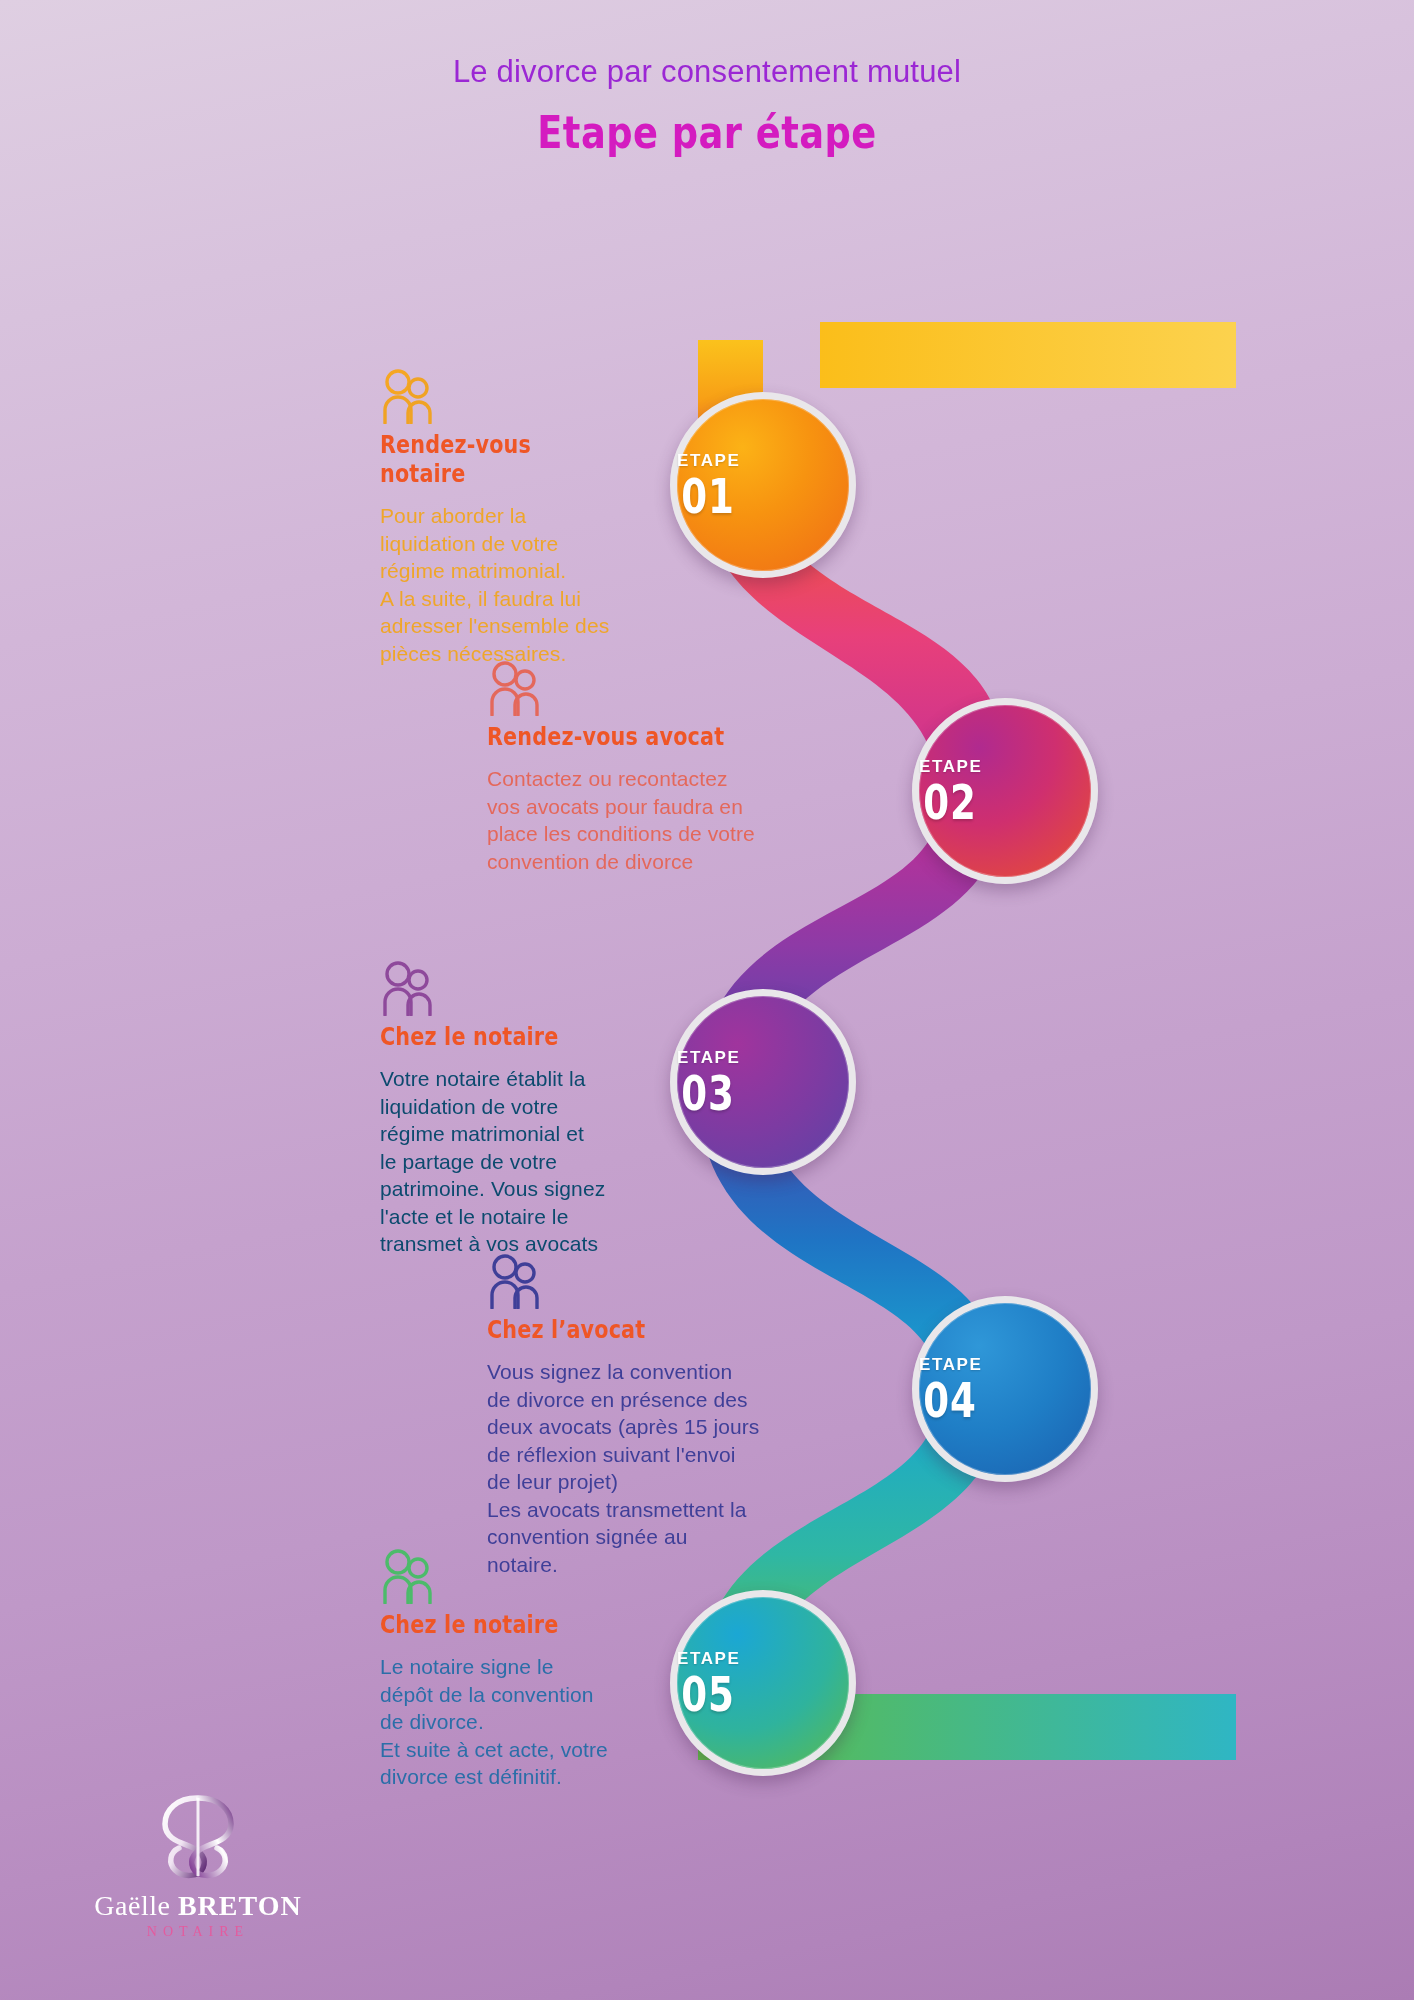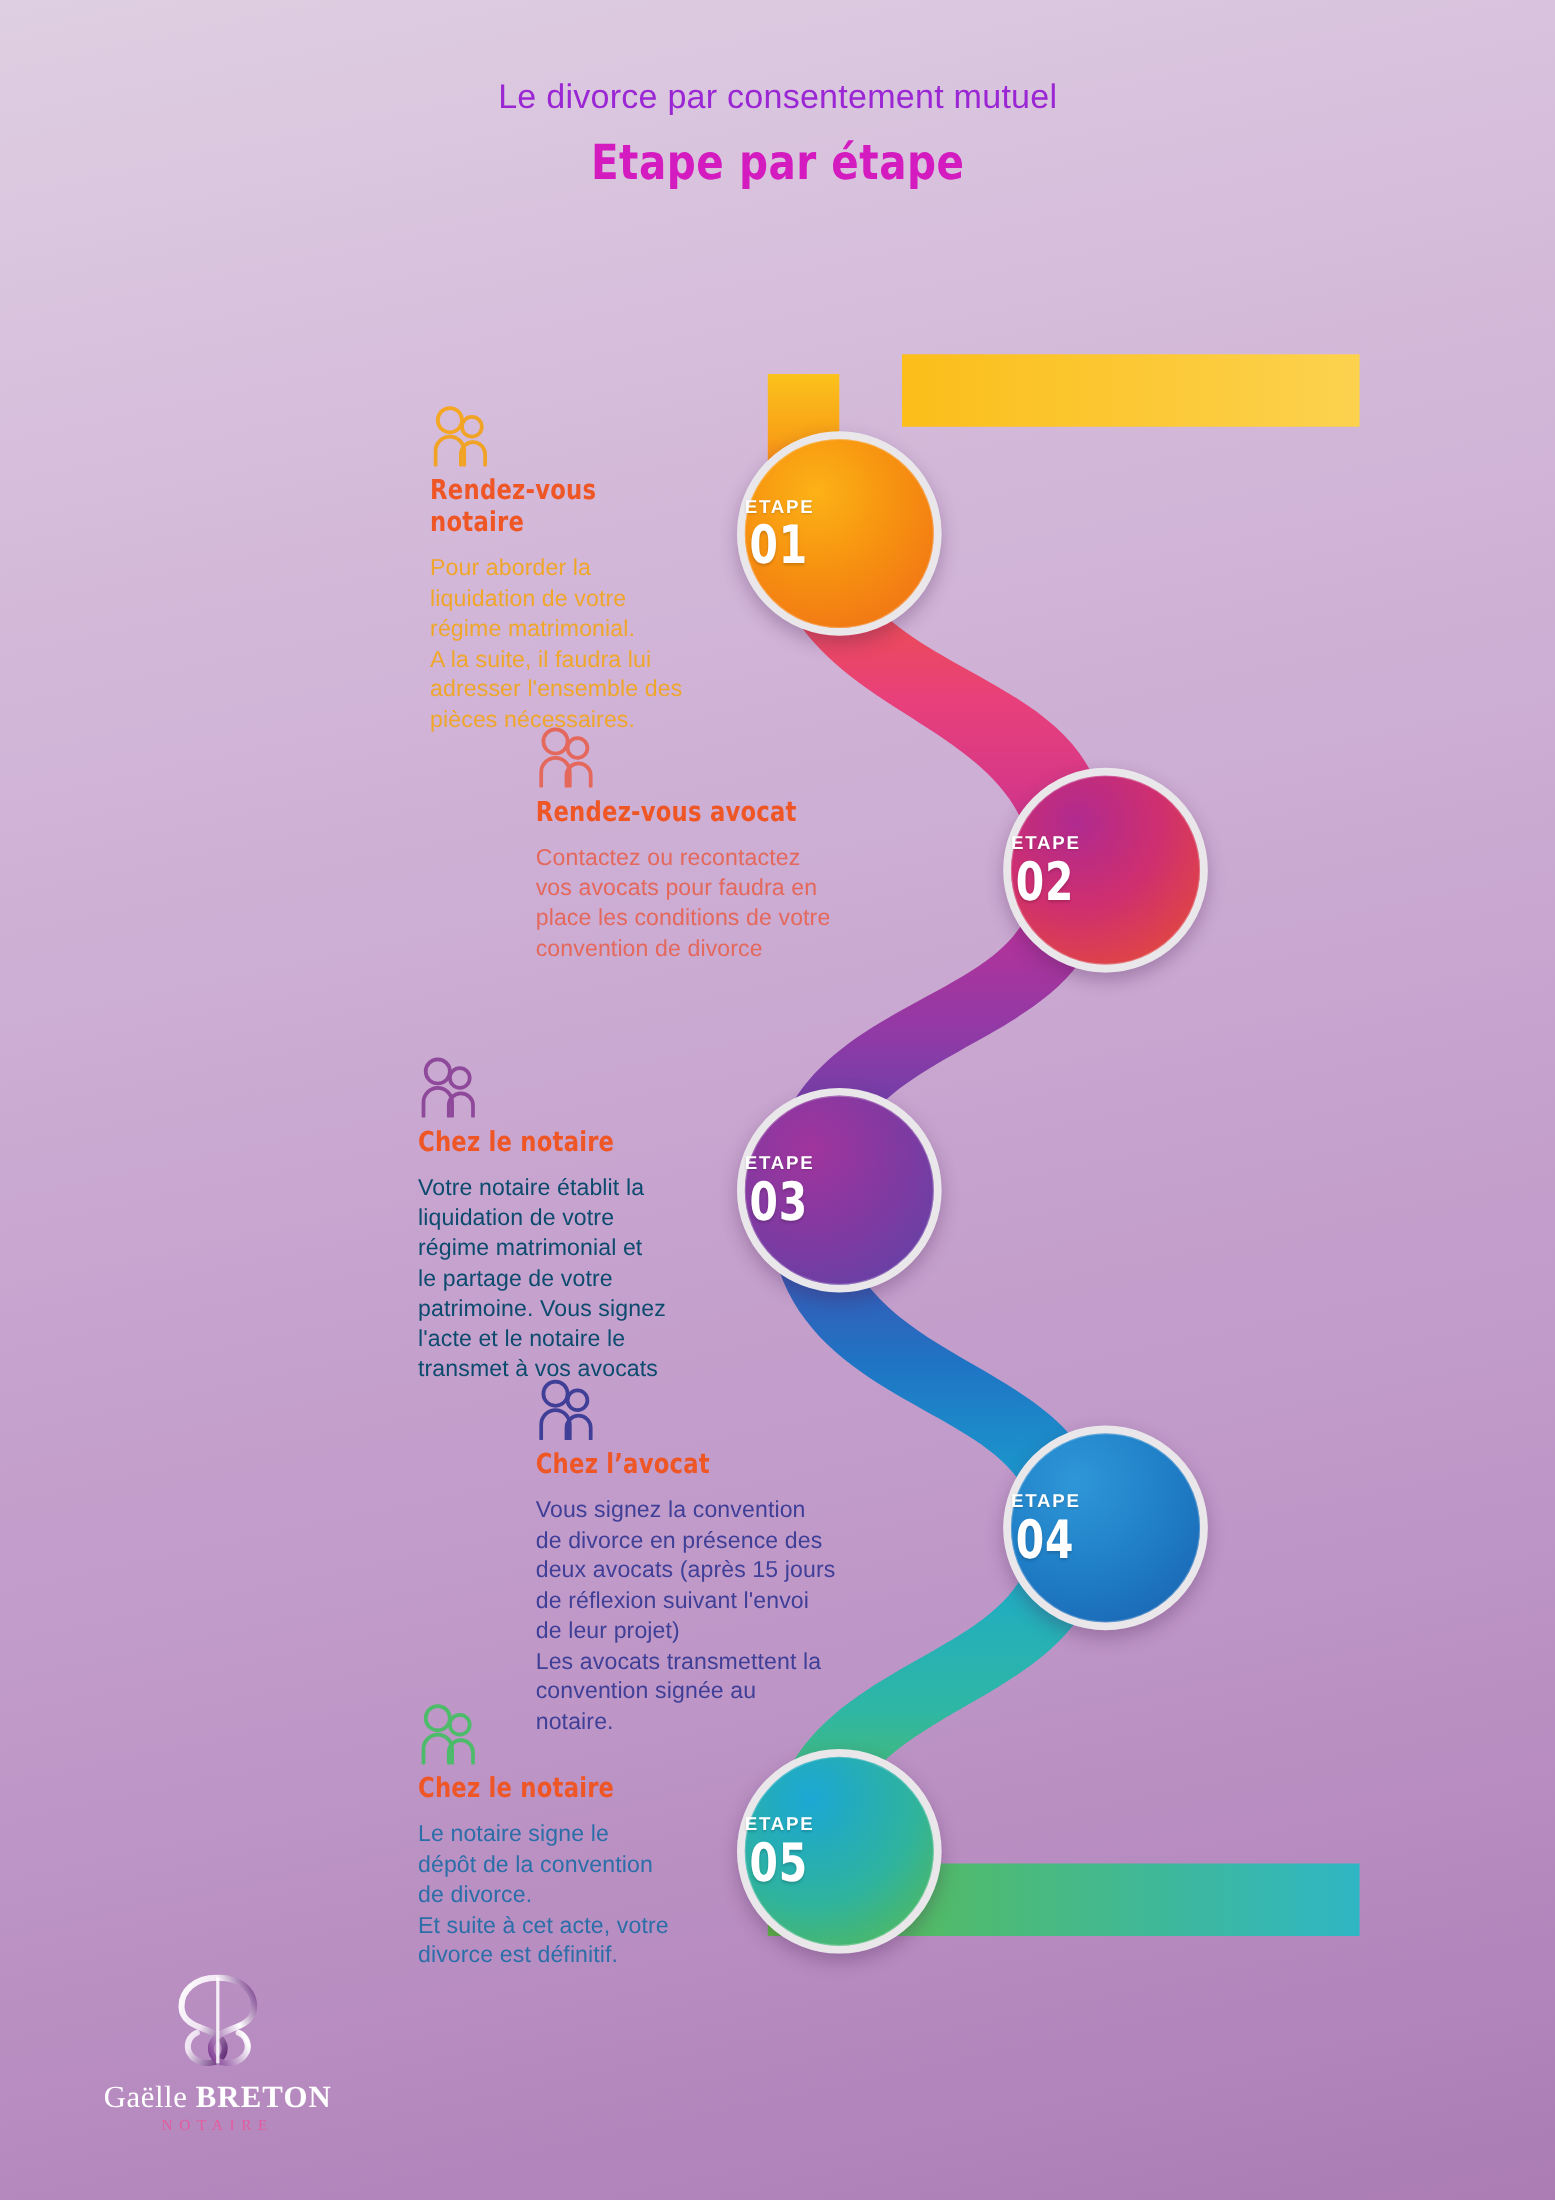--- a/index.html
+++ b/index.html
@@ -9,21 +9,21 @@
     overflow:hidden;
     position:relative;
     background:linear-gradient(168deg,#dfcfe2 0%,#d8c2dd 14%,#d2b6d8 28%,#ccacd3 42%,#c5a1cd 56%,#bf98c8 70%,#b88dc1 82%,#b184bb 92%,#ab7cb4 100%);
   }
 
   
   .header{position:absolute;left:0;top:54px;width:1414px;text-align:center;}
   .title-top{
     font-size:31px;line-height:1.18;font-weight:400;color:#9b27d4;
     letter-spacing:0.2px;
-    width:560px;margin:16px auto;
+    width:560px;margin:0 auto;
   }
   .title-main{
     margin-top:16px;
     font-size:44px;font-weight:700;color:#d41bc0;
     letter-spacing:0.5px;
     font-family:"DejaVu Sans Condensed","Liberation Sans Narrow","Liberation Sans",sans-serif;
     transform:scaleX(0.93);
   }
 
   
@@ -67,21 +67,21 @@
     transform:scaleX(0.92);transform-origin:left center;
     color:#ef5626;
   }
   .step p{
     margin:0;
     font-size:21px;line-height:1.31;font-weight:400;
     letter-spacing:0.1px;
     white-space:pre-line;
   }
 
-  #step-1{left:391px;top:368px;width:250px;}
+  #step-1{left:380px;top:368px;width:250px;}
   #step-1 h3{color:#ef5626;}
   #step-1 p{color:#efa62a;}
 
   #step-2{left:487px;top:660px;width:280px;}
   #step-2 h3{color:#ef5626;}
   #step-2 p{color:#e4685b;}
 
   #step-3{left:380px;top:960px;width:250px;}
   #step-3 h3{color:#ef5626;}
   #step-3 p{color:#0c4a6e;}

